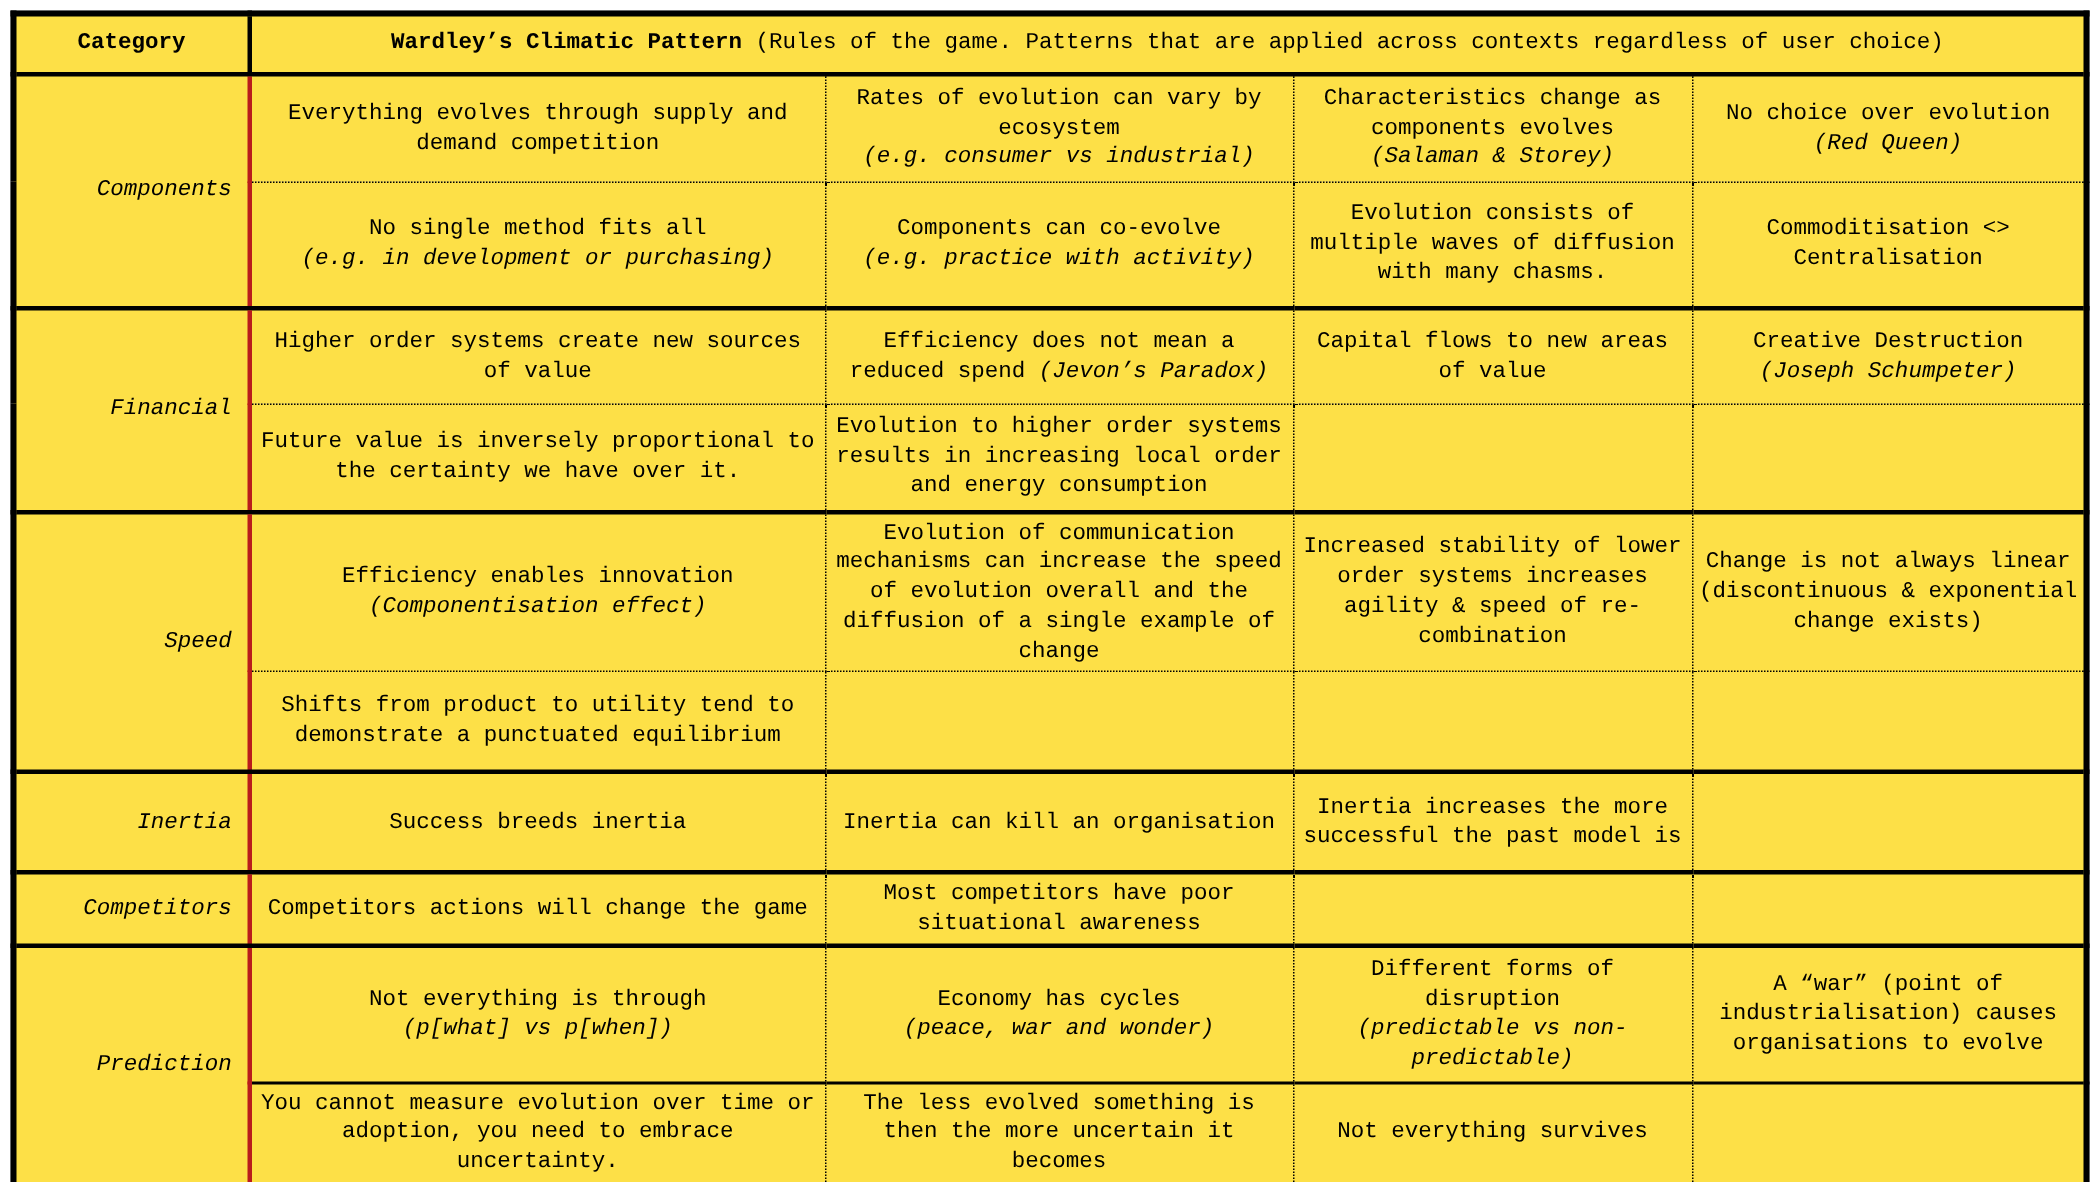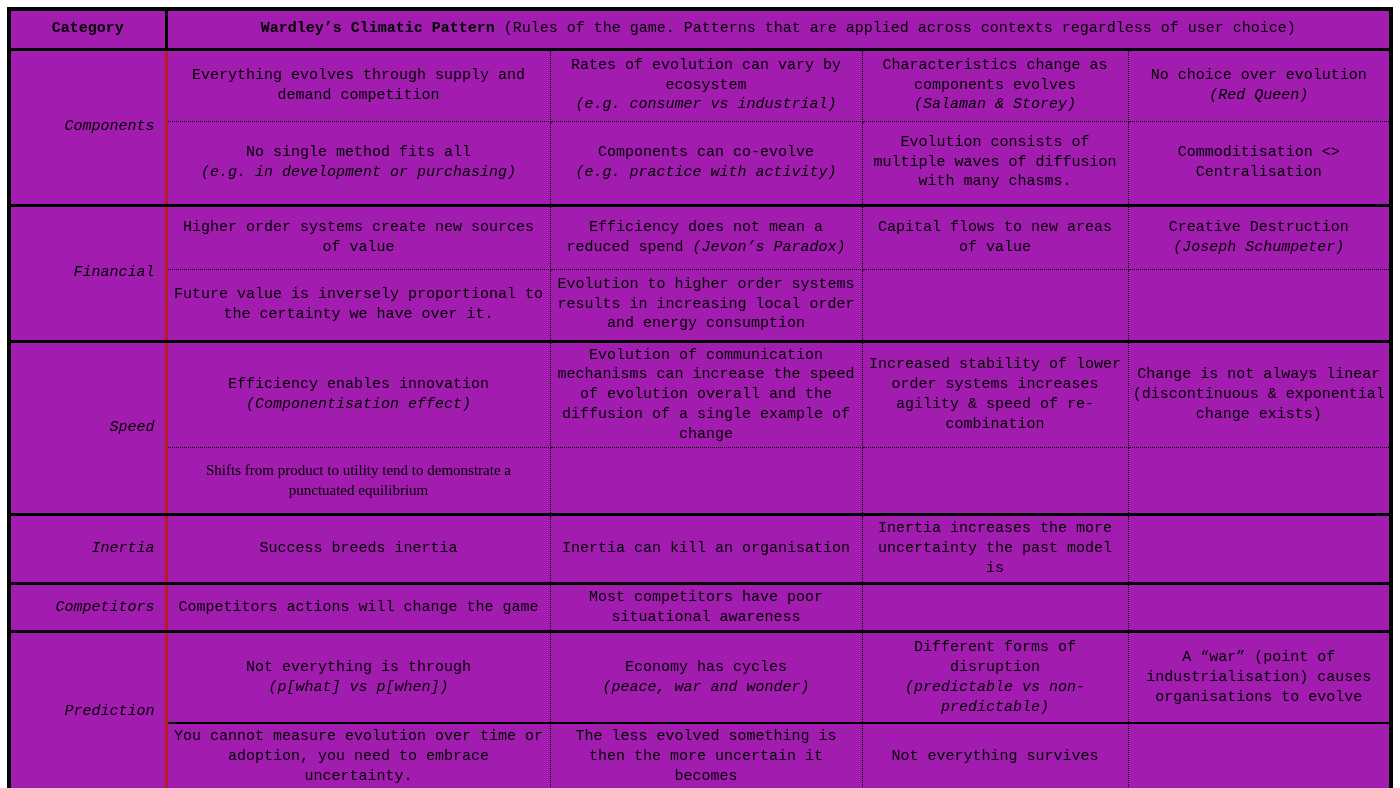--- a/index.html
+++ b/index.html
@@ -17,21 +17,21 @@
     background: #ffffff;
   }
   table.patterns {
     border-collapse: collapse;
     border: 4px solid #000000;
     table-layout: fixed;
     width: 1386px;
     background: #a9a9a9;
   }
   td {
-    background: #a21caf;
+    background: #fde047;
     vertical-align: middle;
     font-size: 15px;
     line-height: 1.32;
     box-sizing: border-box;
   }
   
   tr.header-row td {
     border-bottom: 3px solid #000000;
     height: 40px;
   }
@@ -111,31 +111,31 @@
           <td class="pattern-cell"><span class="cell-text"></span></td>
           <td class="pattern-cell last-col"><span class="cell-text"></span></td>
         </tr>
         <tr class="sub-dotted" style="height: 86px;">
           <td class="cat-cell" rowspan="2">Speed</td>
           <td class="pattern-cell"><span class="cell-text">Efficiency enables innovation</span><div class="cell-note">(Componentisation effect)</div></td>
           <td class="pattern-cell"><span class="cell-text">Evolution of communication mechanisms can increase the speed of evolution overall and the diffusion of a single example of change</span></td>
           <td class="pattern-cell"><span class="cell-text">Increased stability of lower order systems increases agility &amp; speed of re-combination</span></td>
           <td class="pattern-cell last-col"><span class="cell-text">Change is not always linear (discontinuous &amp; exponential change exists)</span></td>
         </tr>
-        <tr class="group-last" style="height: 67px; font-family: Liberation Serif, serif;">
+        <tr class="group-last" style="height: 67px;">
           <td class="pattern-cell"><span class="cell-text">Shifts from product to utility tend to demonstrate a punctuated equilibrium</span></td>
           <td class="pattern-cell"><span class="cell-text"></span></td>
           <td class="pattern-cell"><span class="cell-text"></span></td>
           <td class="pattern-cell last-col"><span class="cell-text"></span></td>
         </tr>
         <tr class="group-last" style="height: 67px;">
           <td class="cat-cell" rowspan="1">Inertia</td>
           <td class="pattern-cell"><span class="cell-text">Success breeds inertia</span></td>
           <td class="pattern-cell"><span class="cell-text">Inertia can kill an organisation</span></td>
-          <td class="pattern-cell"><span class="cell-text">Inertia increases the more uncertainty the past model is</span></td>
+          <td class="pattern-cell"><span class="cell-text">Inertia increases the more successful the past model is</span></td>
           <td class="pattern-cell last-col"><span class="cell-text"></span></td>
         </tr>
         <tr class="group-last" style="height: 45px;">
           <td class="cat-cell" rowspan="1">Competitors</td>
           <td class="pattern-cell"><span class="cell-text">Competitors actions will change the game</span></td>
           <td class="pattern-cell"><span class="cell-text">Most competitors have poor situational awareness</span></td>
           <td class="pattern-cell"><span class="cell-text"></span></td>
           <td class="pattern-cell last-col"><span class="cell-text"></span></td>
         </tr>
         <tr class="sub-solid" style="height: 91px;">

